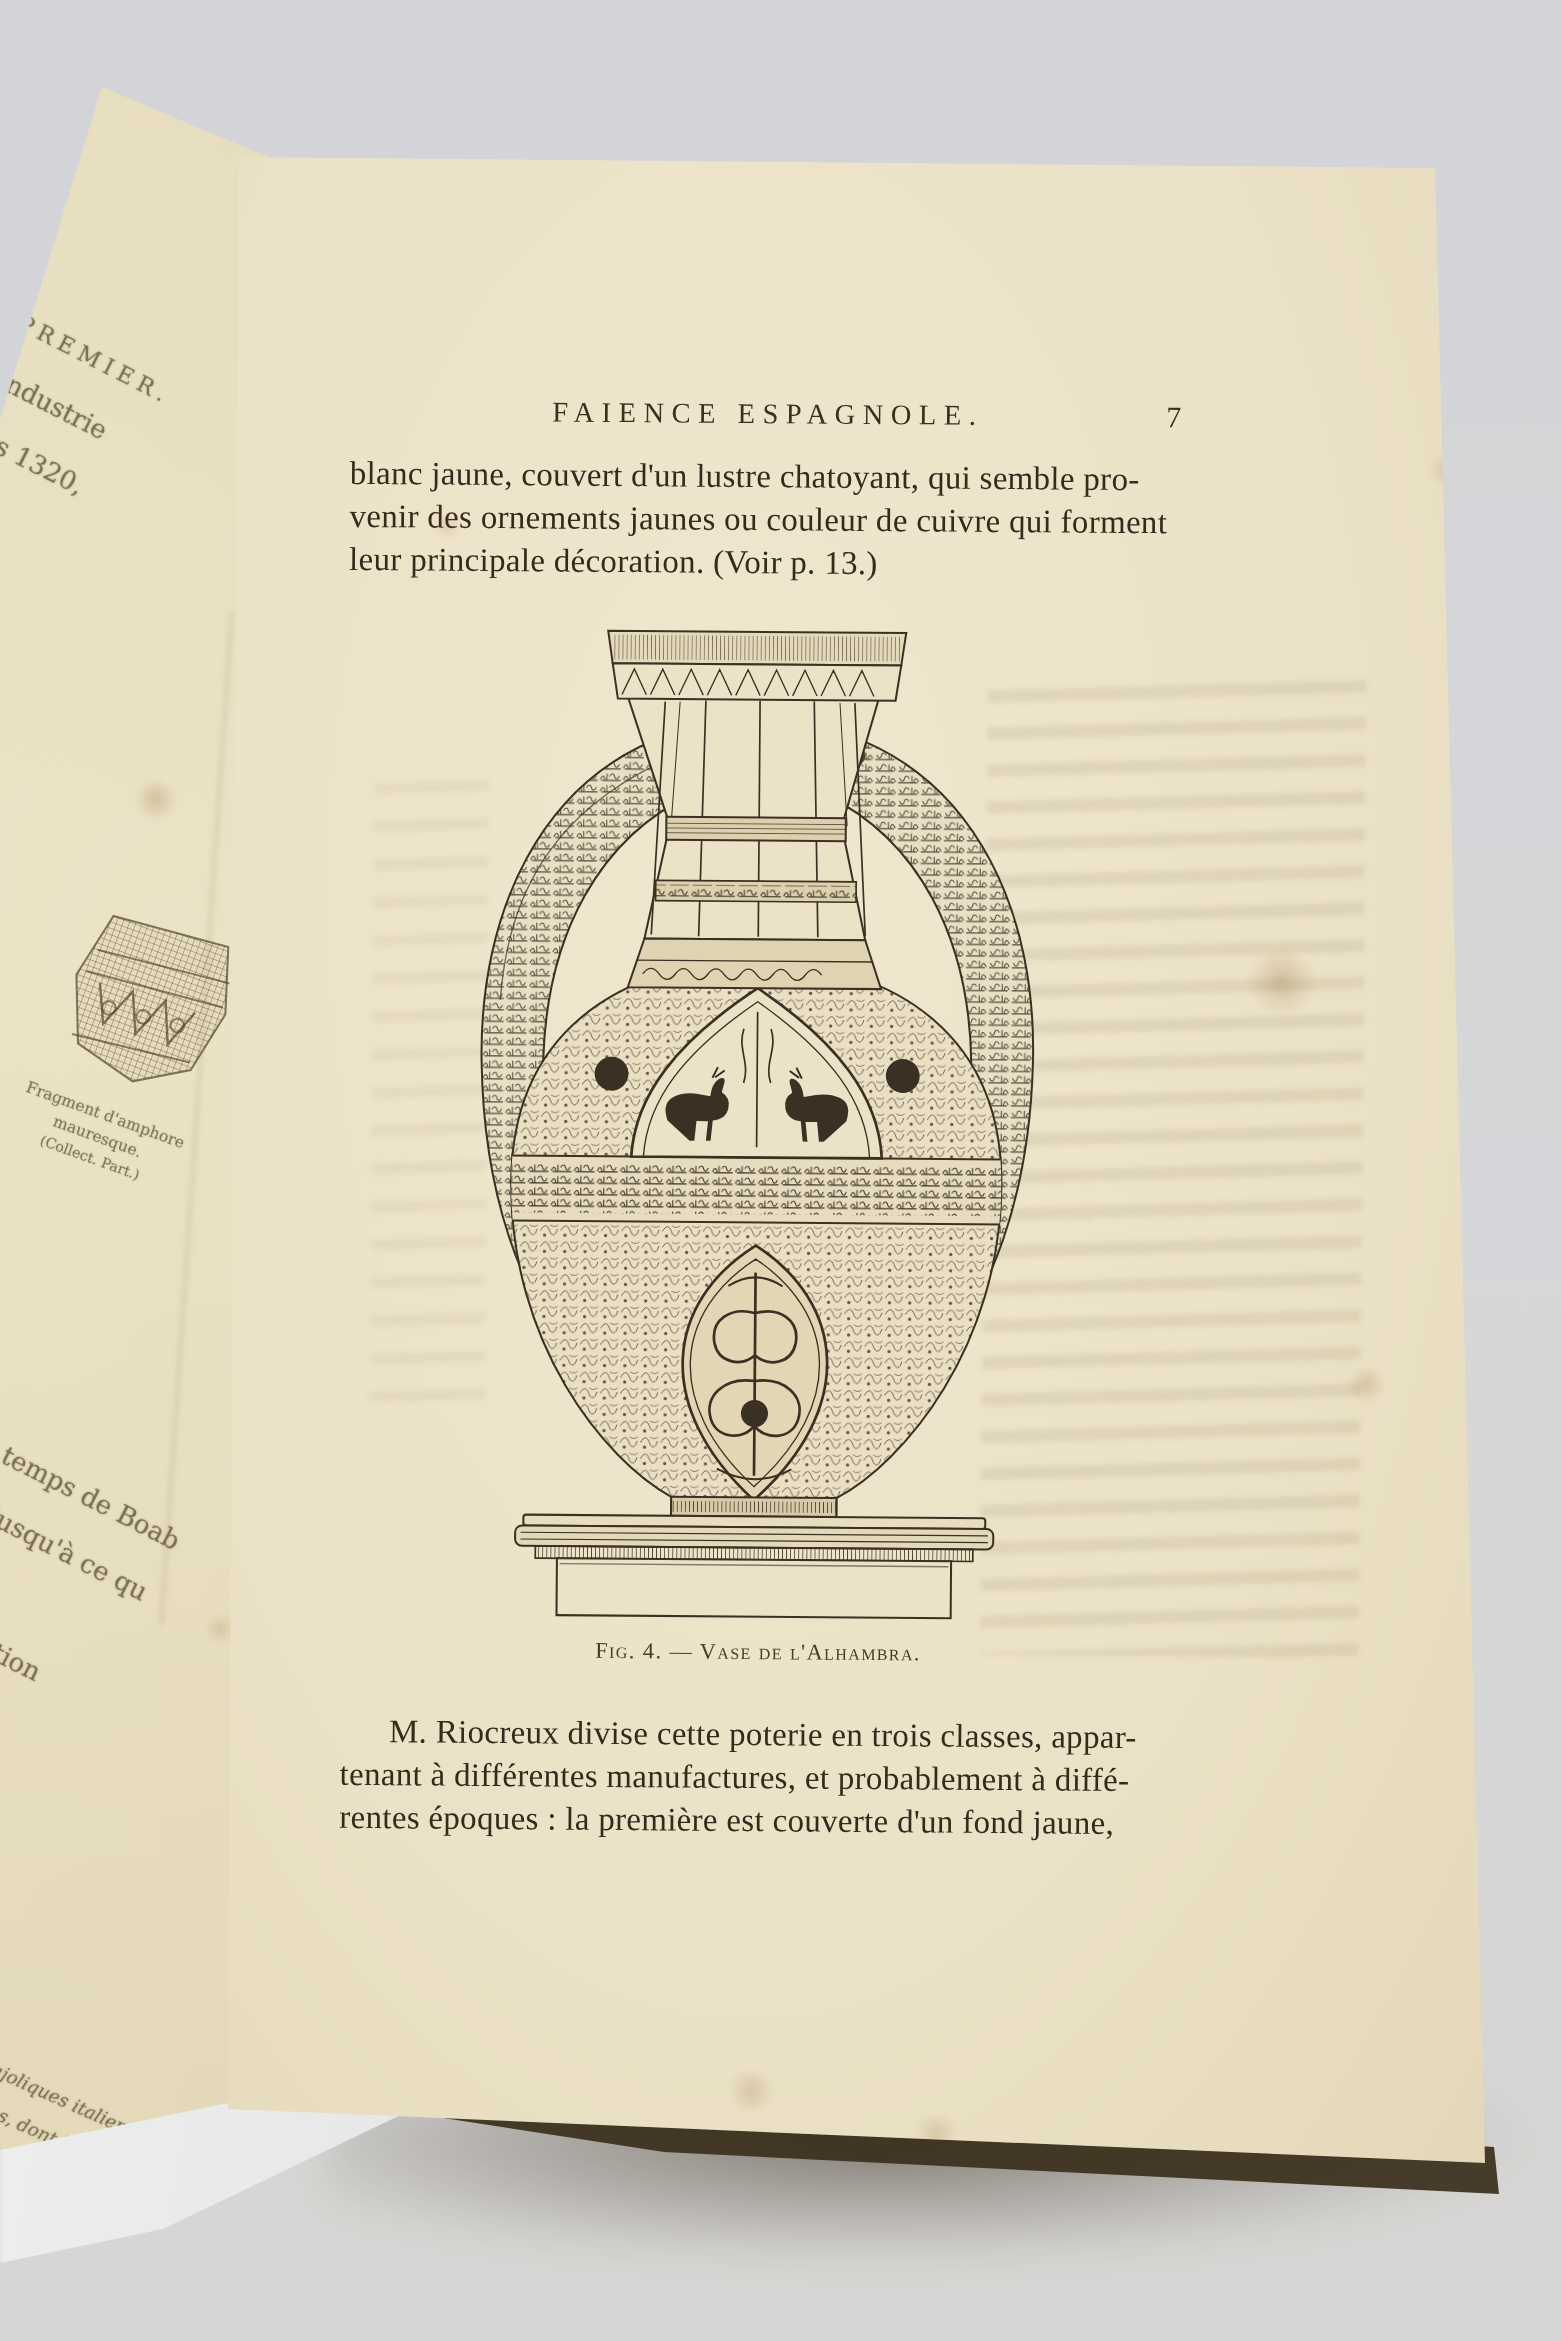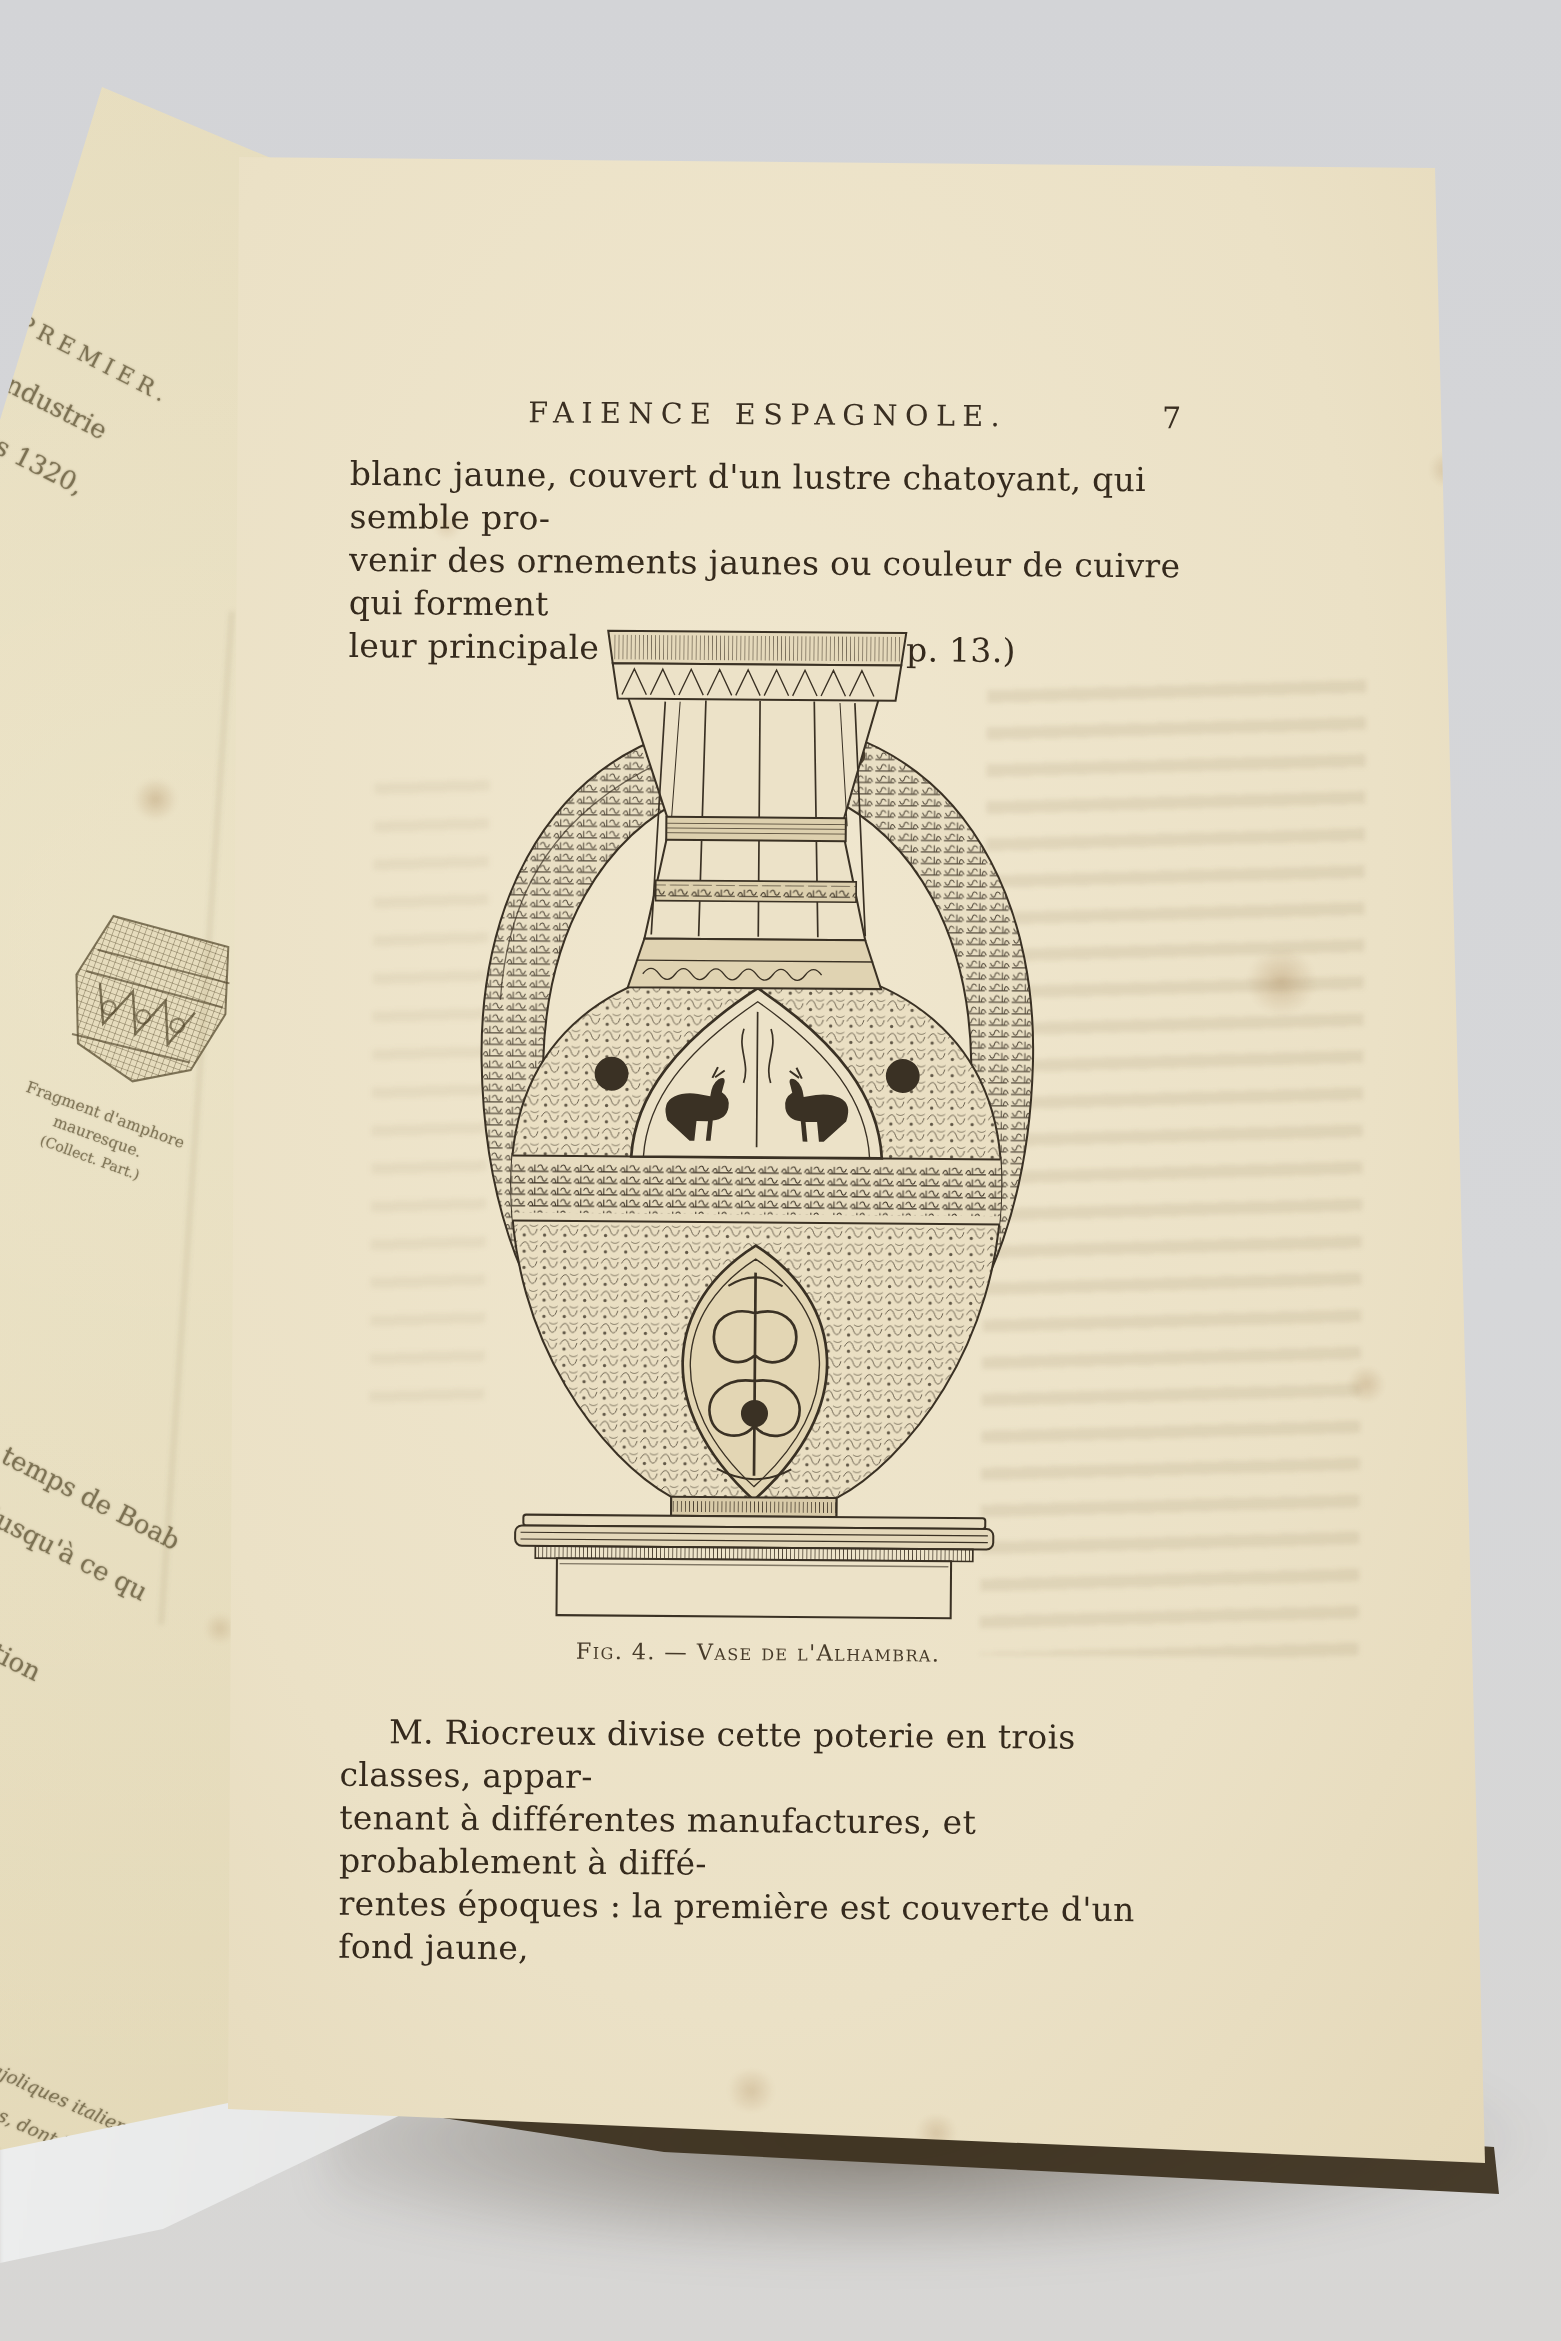--- a/index.html
+++ b/index.html
@@ -36,21 +36,21 @@
     transform-origin:50% 50%;text-align:center;color:rgba(94,82,52,.6);
     text-shadow:0 0 1.4px rgba(94,82,52,.5);}
   .frag-cap1{font-size:15.6px;line-height:23px;}
   .frag-cap2{font-size:14.2px;line-height:20.3px;}
   
   .right-page{position:absolute;left:0;top:0;width:100%;height:100%;
     clip-path:polygon(239px 157px,1435px 168px,1485px 2163px,228px 2109px);
     background:
       linear-gradient(90deg,rgba(124,102,58,.30) 0%,rgba(124,102,58,0) 7%),
       linear-gradient(270deg,rgba(150,125,80,.22) 0%,rgba(150,125,80,0) 4%),
-      radial-gradient(ellipse at 48% 38%,#f0e7cf 0%,#ebe1c6 55%,#e2d5b4 100%);}
+      radial-gradient(ellipse at 48% 38%,#f0e7cf 0%,#ebe1c6 55%,#e2d5b4 100%); font-family: Liberation Serif, serif;}
   .rp-inner{position:absolute;left:0;top:0;width:100%;height:100%;transform:rotate(.45deg);
     transform-origin:745px 203px;color:#33291d;}
   .rp-header-row{position:absolute;left:352px;top:398px;width:835px;}
   .rp-header{position:absolute;left:0;right:0;text-align:center;font-size:28.5px;
     letter-spacing:7.5px;color:#3a2f22;}
   .rp-pagenum{position:absolute;right:4.1px;top:-1.4px;font-size:30px;color:#3a2f22;}
   .rp-par{position:absolute;left:352px;width:839px;font-size:33px;line-height:43px;
     color:#352a1d;text-align:left;letter-spacing:0.3px;}
   .rp-par1{top:455px;}
   .rp-par2{top:1713px;}

